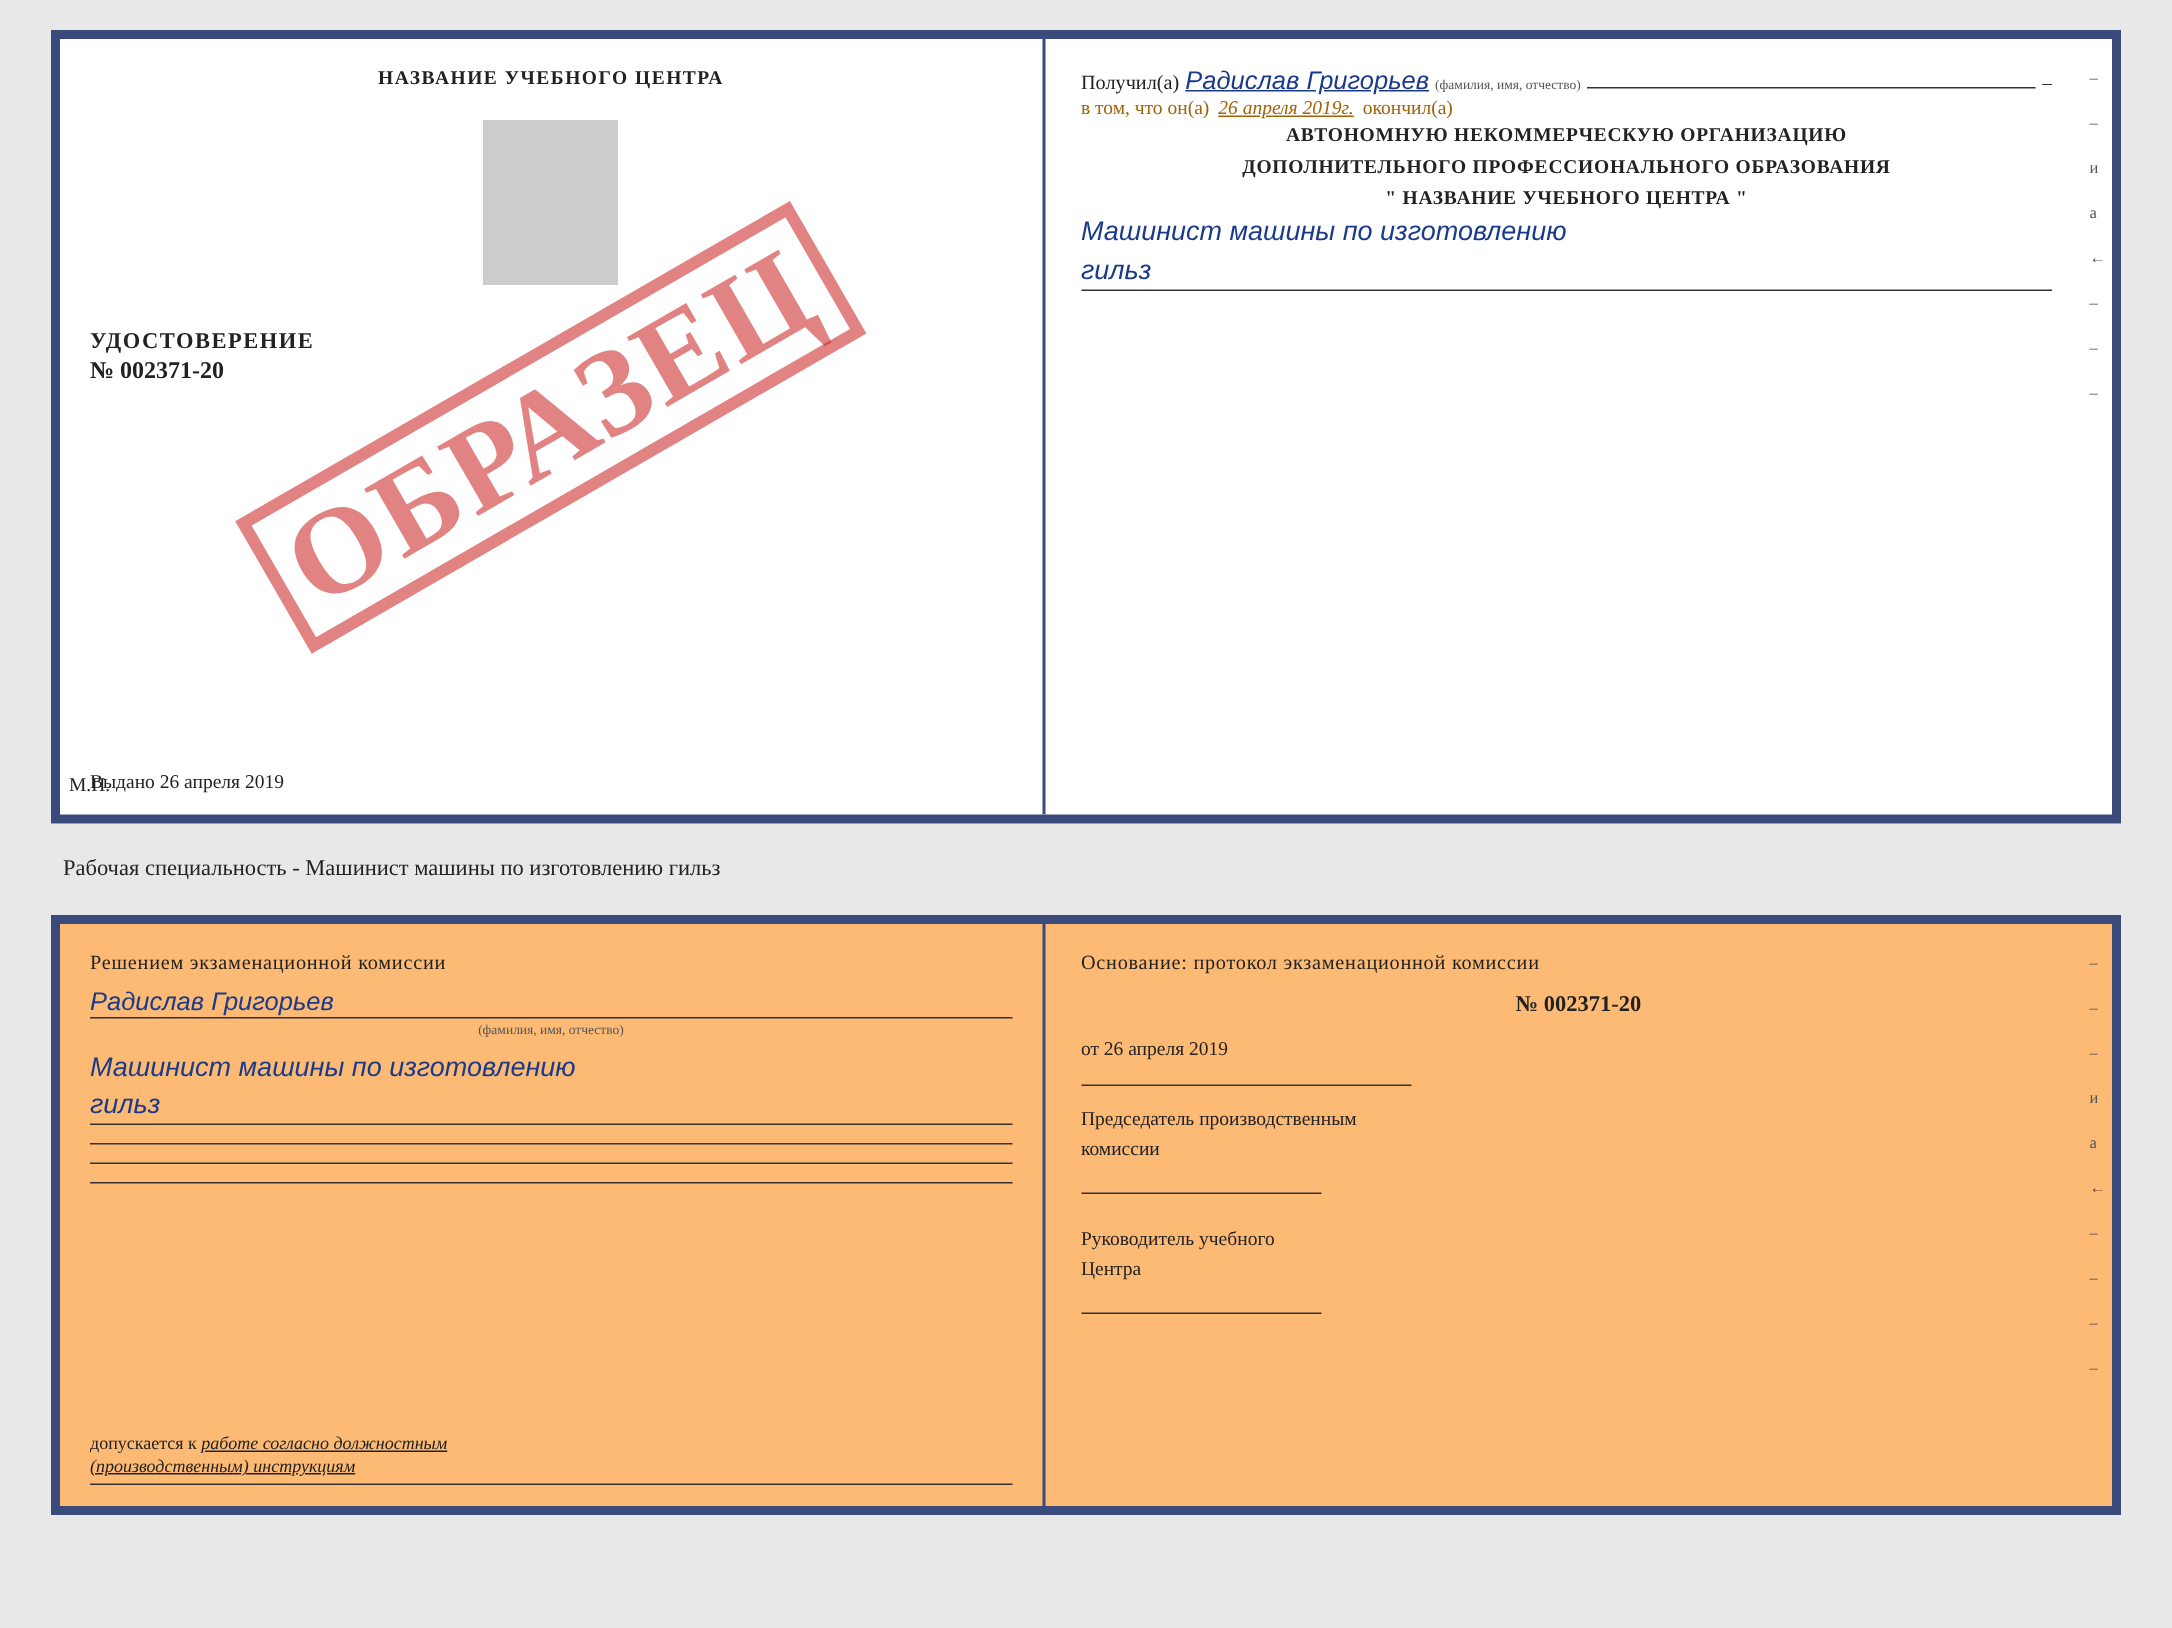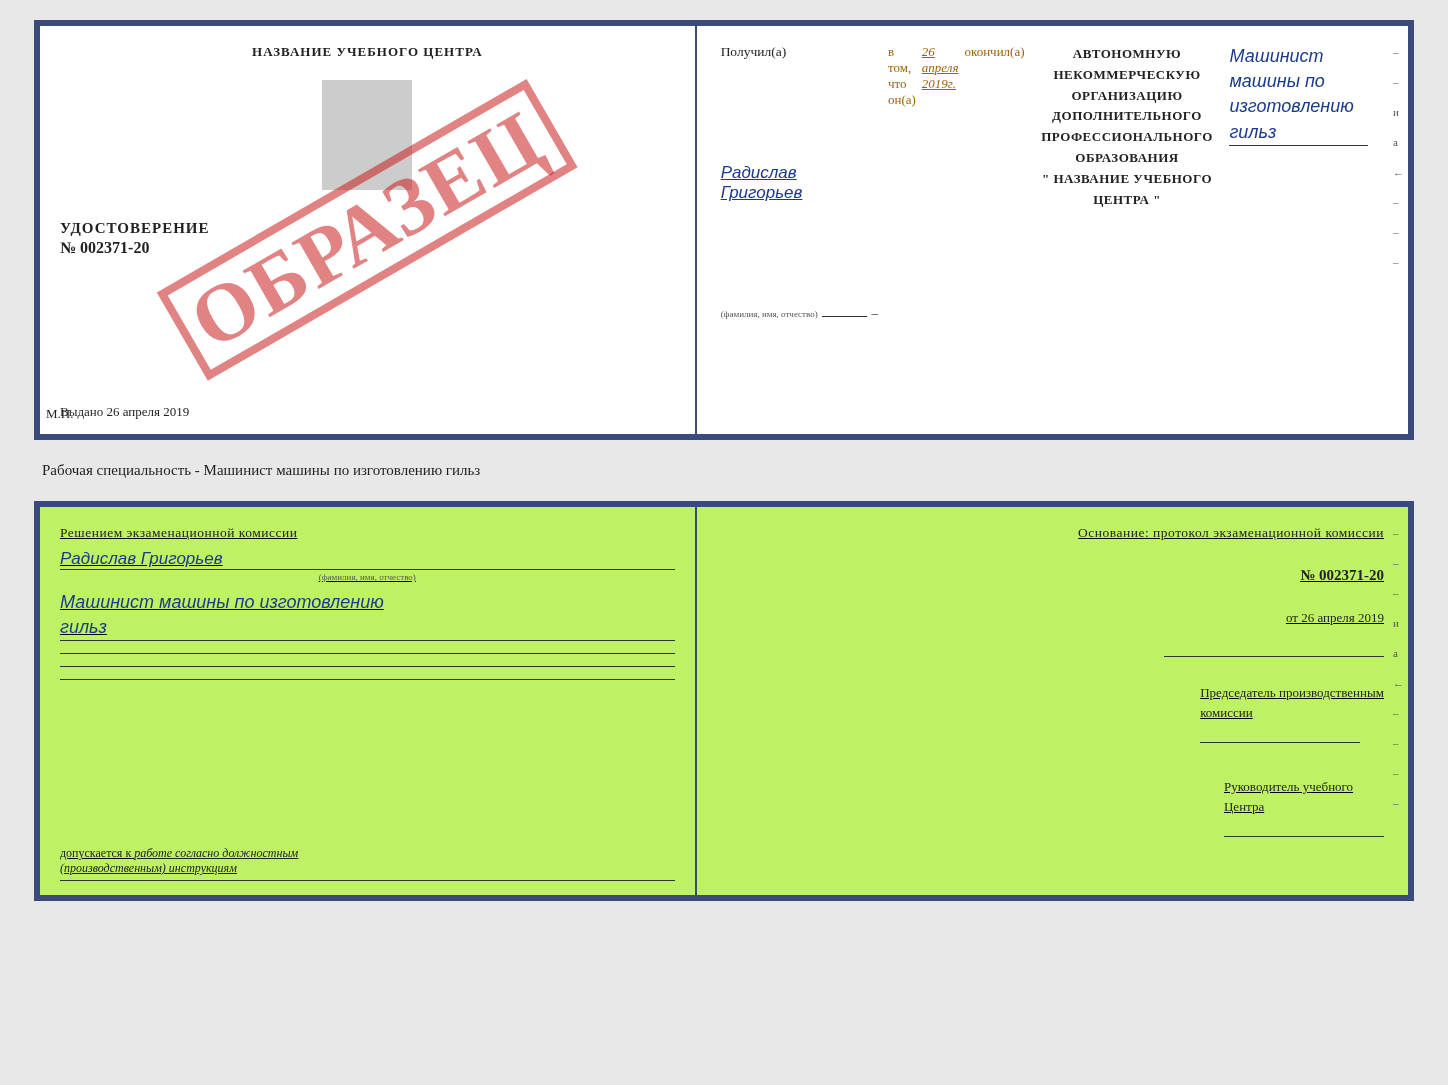--- a/index.html
+++ b/index.html
@@ -11,42 +11,42 @@
       display: flex;
       flex-direction: column;
       align-items: center;
       padding: 20px;
       gap: 18px;
     }
 
     
     .cert-top {
       width: 1380px;
-      height: 420px;
+      height: 529px;
       background: #fff;
       border: 6px solid #3a4a7a;
       display: flex;
       position: relative;
       overflow: hidden;
     }
 
     .cert-top-left {
       width: 48%;
       border-right: 2px solid #3a4a7a;
       padding: 18px 20px 14px 20px;
       display: flex;
       flex-direction: column;
       position: relative;
     }
 
     .cert-top-right {
       width: 52%;
       padding: 18px 40px 14px 24px;
       display: flex;
-      gap: 10px;
+      flex-direction: column;
       position: relative;
     }
 
     
     .school-name-top {
       text-align: center;
       font-size: 13px;
       font-weight: bold;
       letter-spacing: 1px;
       color: #222;
@@ -185,44 +185,42 @@
       width: 1380px;
       font-size: 15px;
       color: #222;
       padding: 4px 8px;
     }
 
     
     .cert-bottom {
       width: 1380px;
       height: 400px;
-      background: #bef264;
+      background: #fdba74;
       border: 6px solid #3a4a7a;
       display: flex;
       position: relative;
       overflow: hidden;
-      text-decoration: underline;
     }
 
     .cert-bottom-left {
       width: 48%;
       border-right: 2px solid #3a4a7a;
       padding: 18px 20px 14px 20px;
       display: flex;
       flex-direction: column;
       gap: 8px;
     }
 
     .cert-bottom-right {
       width: 52%;
       padding: 18px 24px 14px 24px;
       display: flex;
       flex-direction: column;
-      gap: 26px;
-      align-items: flex-end;
+      gap: 12px;
     }
 
     .resheniem-text {
       font-size: 13.5px;
       color: #222;
       letter-spacing: 0.5px;
     }
 
     .signature-name {
       font-family: 'Segoe UI', sans-serif;

